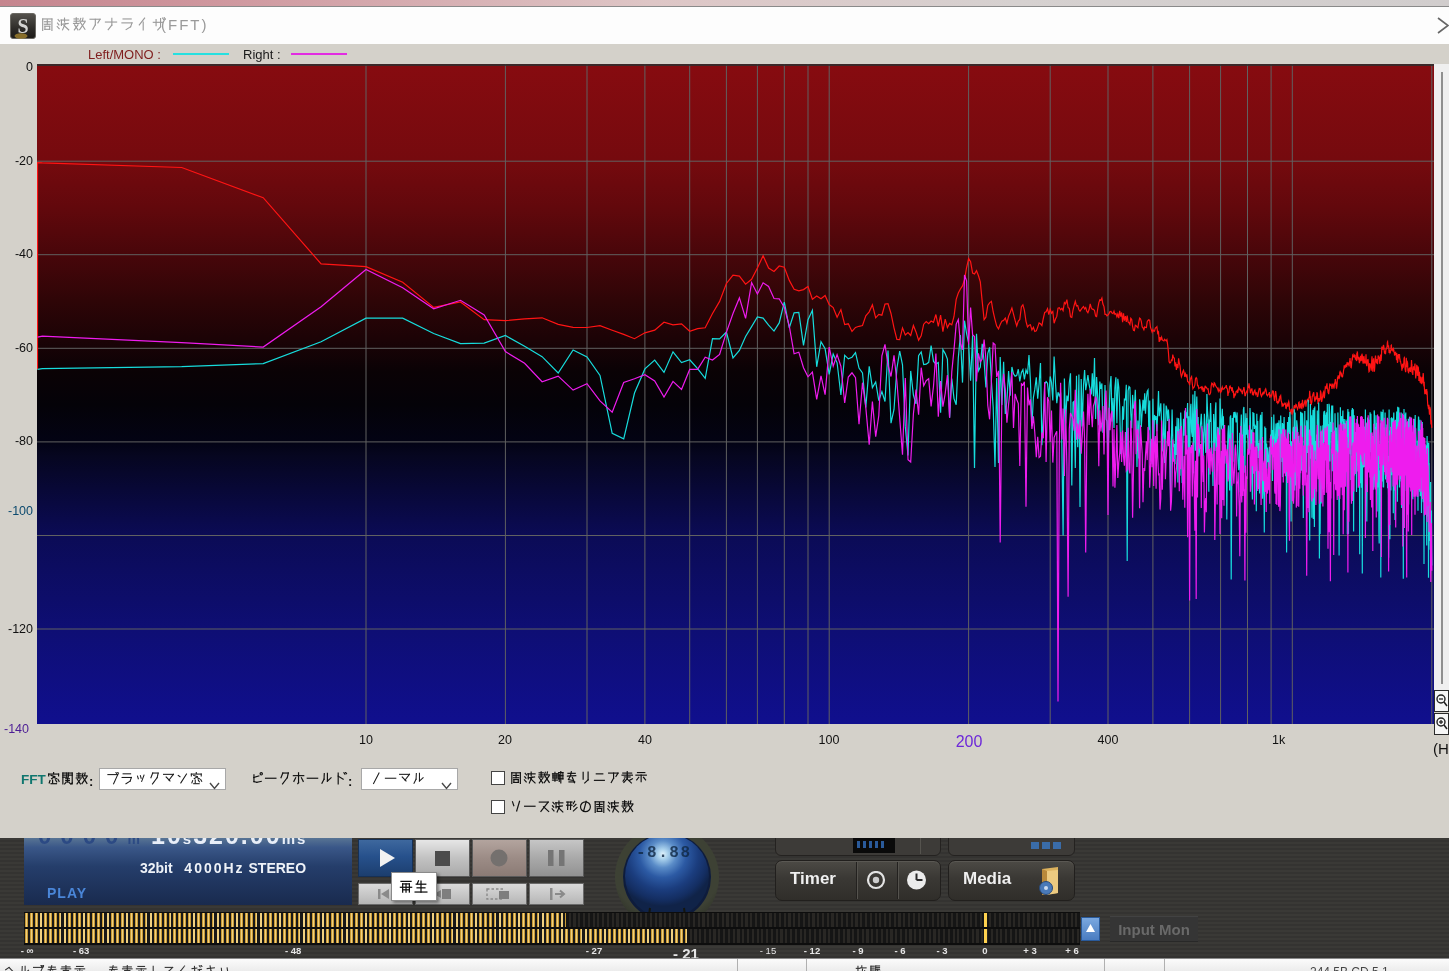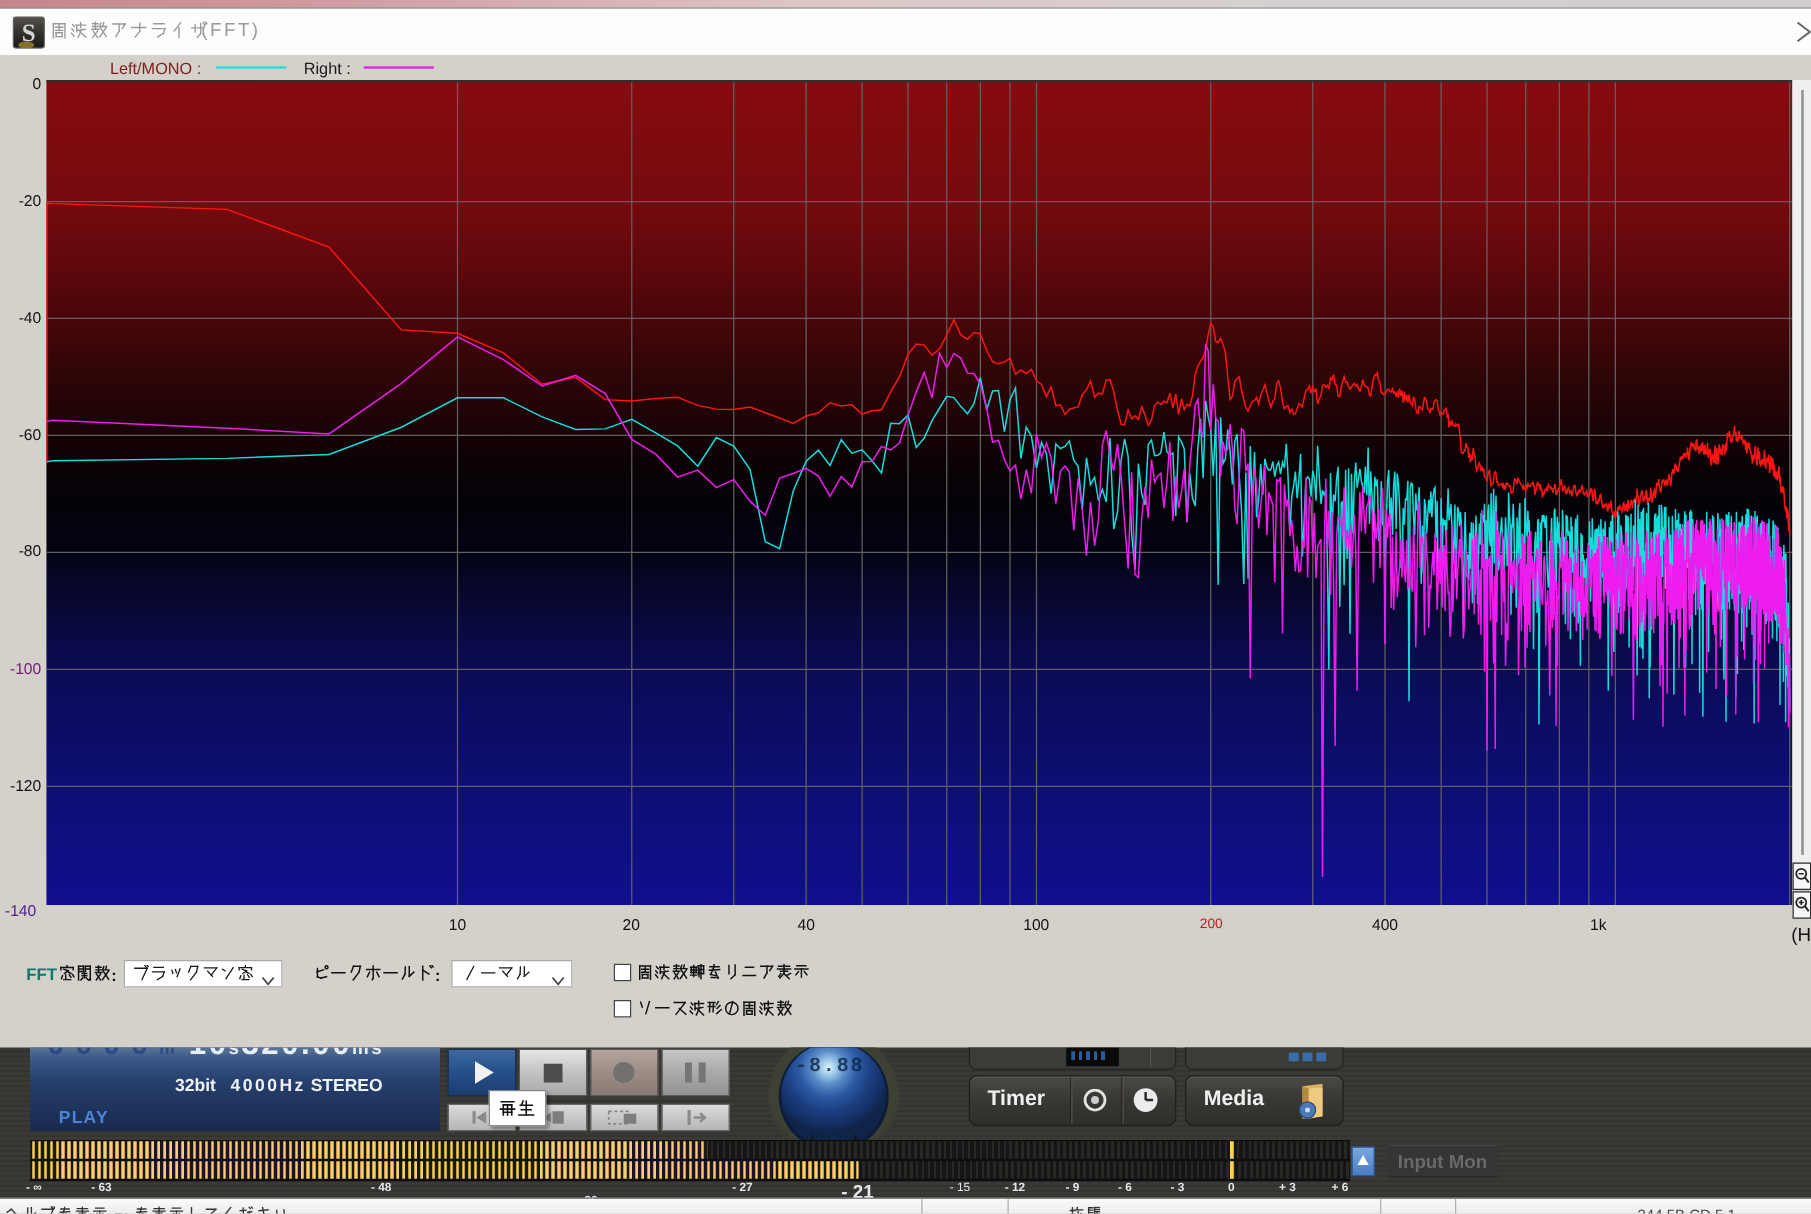--- a/index.html
+++ b/index.html
@@ -82,21 +82,21 @@
 
 <div class="abs" style="left:88px;top:47px;font-size:13px;color:#7f1d1d">Left/MONO :</div>
 <div class="abs" style="left:173px;top:53px;width:56px;height:2px;background:#26e0e0"></div>
 <div class="abs" style="left:243px;top:47px;font-size:13px;color:#1a1a1a">Right :</div>
 <div class="abs" style="left:291px;top:53px;width:56px;height:2px;background:#e22ce2"></div>
 <div style="position:absolute;left:0;top:60px;width:33px;text-align:right;font-size:12.5px;color:#111">0</div>
 <div style="position:absolute;left:0;top:154px;width:33px;text-align:right;font-size:12.5px;color:#111">-20</div>
 <div style="position:absolute;left:0;top:247px;width:33px;text-align:right;font-size:12.5px;color:#111">-40</div>
 <div style="position:absolute;left:0;top:341px;width:33px;text-align:right;font-size:12.5px;color:#111">-60</div>
 <div style="position:absolute;left:0;top:434px;width:33px;text-align:right;font-size:12.5px;color:#111">-80</div>
-<div style="position:absolute;left:0;top:528px;width:33px;text-align:right;font-size:12.5px;color:#701a75">-100</div>
+<div style="position:absolute;left:0;top:504px;width:33px;text-align:right;font-size:12.5px;color:#0c4a6e">-100</div>
 <div style="position:absolute;left:0;top:622px;width:33px;text-align:right;font-size:12.5px;color:#111">-120</div>
 <div style="position:absolute;left:0;top:722px;width:33px;text-align:center;font-size:12.5px;color:#4c1d95">-140</div>
 
 <div class="abs" style="left:37px;top:64px;width:1397px;height:660px">
 <svg width="1397" height="660" style="display:block">
 <defs>
 <linearGradient id="bg" x1="0" y1="0" x2="0" y2="1">
 <stop offset="0" stop-color="#870b10"></stop>
           <stop offset="0.147" stop-color="#750a0e"></stop>
 <stop offset="0.218" stop-color="#62080c"></stop>
@@ -158,21 +158,21 @@
 <svg width="13" height="20">
       <circle cx="6" cy="8" r="4" fill="none" stroke="#222" stroke-width="1.4"></circle>
       <line x1="4" y1="8" x2="8" y2="8" stroke="#222" stroke-width="1.3"></line>
       <line x1="6" y1="6" x2="6" y2="10" stroke="#222" stroke-width="1.3"></line>
       <line x1="9" y1="11" x2="12" y2="15" stroke="#222" stroke-width="1.6"></line>
     </svg></div>
 <div style="position:absolute;left:346px;top:733px;width:40px;text-align:center;font-size:12.5px;color:#111">10</div>
 <div style="position:absolute;left:485px;top:733px;width:40px;text-align:center;font-size:12.5px;color:#111">20</div>
 <div style="position:absolute;left:625px;top:733px;width:40px;text-align:center;font-size:12.5px;color:#111">40</div>
 <div style="position:absolute;left:809px;top:733px;width:40px;text-align:center;font-size:12.5px;color:#111">100</div>
-<div style="position:absolute;left:949px;top:733px;width:40px;text-align:center;font-size:11px;color:#b91c1c">200</div>
+<div style="position:absolute;left:949px;top:733px;width:40px;text-align:center;font-size:16px;color:#6d28d9">200</div>
 <div style="position:absolute;left:1088px;top:733px;width:40px;text-align:center;font-size:12.5px;color:#111">400</div>
 <div style="position:absolute;left:1272px;top:733px;width:40px;text-align:left;font-size:12.5px;color:#111">1k</div>
 <div style="position:absolute;left:1433px;top:740px;font-size:15px;color:#111">(Hz)</div>
 
 <div class="abs" style="left:21px;top:772px;font-size:13.5px;color:#0f766e;font-weight:bold">FFT</div>
 <div class="abs" style="left:47px;top:772px"><svg width="42" height="13" viewBox="0 0 321 100" style="vertical-align:top;position:relative;top:0px">
       <line x1="50" y1="4" x2="50" y2="12" stroke="#111" stroke-width="9" stroke-linecap="square"></line>
       <line x1="12" y1="16" x2="88" y2="16" stroke="#111" stroke-width="9" stroke-linecap="square"></line>
       <line x1="12" y1="16" x2="12" y2="30" stroke="#111" stroke-width="9" stroke-linecap="square"></line>
       <line x1="88" y1="16" x2="88" y2="30" stroke="#111" stroke-width="9" stroke-linecap="square"></line>
@@ -542,21 +542,21 @@
 
   <div class="abs" style="left:24px;top:74px;width:1056px;height:33px;background:#0d0d0d"></div>
   <div class="abs" style="left:24px;top:75px;width:542px;height:14px;background:repeating-linear-gradient(90deg,#181818 0 1.3px,#c89a36 1.3px 2.1px,#f0d080 2.1px 3.3px,#c89a36 3.3px 4.0px,#181818 4.0px 4.78px)"></div>
   <div class="abs" style="left:566px;top:75px;width:514px;height:14px;background:repeating-linear-gradient(90deg,#151515 0 2.6px,#292724 2.6px 4.78px)"></div>
   <div class="abs" style="left:24px;top:91px;width:663px;height:14px;background:repeating-linear-gradient(90deg,#181818 0 1.3px,#c89a36 1.3px 2.1px,#f0d080 2.1px 3.3px,#c89a36 3.3px 4.0px,#181818 4.0px 4.78px)"></div>
   <div class="abs" style="left:687px;top:91px;width:393px;height:14px;background:repeating-linear-gradient(90deg,#151515 0 2.6px,#292724 2.6px 4.78px)"></div>
   <div class="abs" style="left:984px;top:75px;width:3.4px;height:14px;background:#ffd24f"></div>
   <div class="abs" style="left:984px;top:91px;width:3.4px;height:14px;background:#ffd24f"></div>
   <div class="abs" style="left:7px;top:107px;width:40px;text-align:center;font-size:9.5px;font-weight:bold;color:#e6e6e6">- ∞</div>
     <div class="abs" style="left:73px;top:107px;width:40px;font-size:9.5px;font-weight:bold;color:#e6e6e6">- 63</div>
-    <div class="abs" style="left:285px;top:107px;width:40px;text-align:center;font-size:9.5px;font-weight:bold;color:#e6e6e6">- 48</div>
+    <div class="abs" style="left:285px;top:107px;width:40px;text-align:left;font-size:9.5px;font-weight:bold;color:#e6e6e6">- 48</div>
     <div class="abs" style="left:450px;top:117px;width:40px;text-align:center;font-size:9.5px;font-weight:bold;color:#e6e6e6">- 36</div>
     <div class="abs" style="left:574px;top:107px;width:40px;text-align:center;font-size:9.5px;font-weight:bold;color:#e6e6e6">- 27</div>
     <div class="abs" style="left:666px;top:107px;width:40px;text-align:center;font-size:15px;font-weight:bold;color:#e6e6e6">- 21</div>
     <div class="abs" style="left:748px;top:107px;width:40px;text-align:center;font-size:9.5px;font-weight:normal;color:#e6e6e6">- 15</div>
     <div class="abs" style="left:792px;top:107px;width:40px;text-align:center;font-size:9.5px;font-weight:bold;color:#e6e6e6">- 12</div>
     <div class="abs" style="left:838px;top:107px;width:40px;text-align:center;font-size:9.5px;font-weight:bold;color:#e6e6e6">- 9</div>
     <div class="abs" style="left:880px;top:107px;width:40px;text-align:center;font-size:9.5px;font-weight:bold;color:#e6e6e6">- 6</div>
     <div class="abs" style="left:922px;top:107px;width:40px;text-align:center;font-size:9.5px;font-weight:bold;color:#e6e6e6">- 3</div>
     <div class="abs" style="left:965px;top:107px;width:40px;text-align:center;font-size:9.5px;font-weight:bold;color:#e6e6e6">0</div>
     <div class="abs" style="left:1010px;top:107px;width:40px;text-align:center;font-size:9.5px;font-weight:bold;color:#e6e6e6">+ 3</div>

